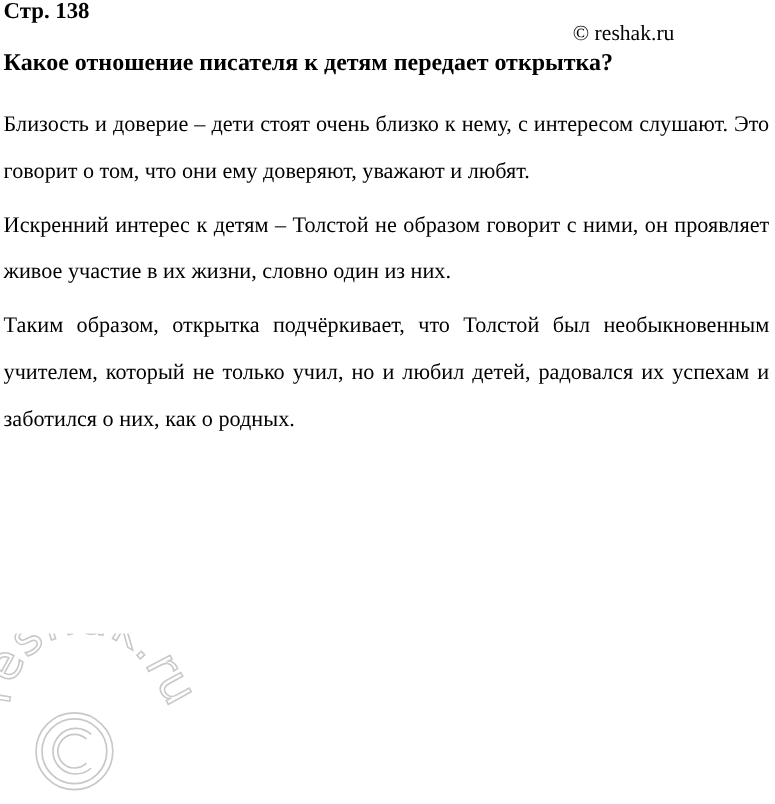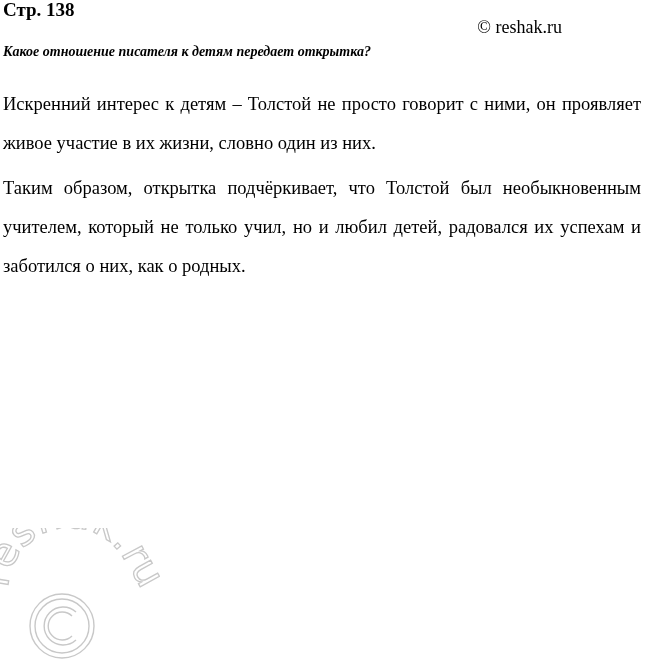--- a/index.html
+++ b/index.html
@@ -34,25 +34,24 @@
       position: absolute;
       right: 4px;
       top: 16px;
       font-size: 18px;
       line-height: 22px;
     }
     .question {
       position: absolute;
       left: 3px;
       top: 41px;
-      font-size: 14px;
+      font-size: 20px;
       font-weight: bold;
       line-height: 22px;
       white-space: nowrap;
-      font-style: italic;
     }
     .answer {
       position: absolute;
       left: 3px;
       top: 85px;
       width: 638px;
     }
     .para {
       font-size: 18.5px;
       line-height: 39px;
@@ -73,21 +72,22 @@
 <body>
 
 <div class="header">
   <div class="page-number">Стр. 138</div>
   <div class="site-credit">© reshak.ru</div>
 </div>
 
 <div class="question">Какое отношение писателя к детям передает открытка?</div>
 
 <div class="answer">
-  <p class="para">Искренний интерес к детям – Толстой не просто говорит с ними, он проявляет живое участие в их жизни, словно один из них.</p>
+  <p class="para">Близость и доверие – дети стоят очень близко к нему, с интересом слушают. Это говорит о том, что они ему доверяют, уважают и любят.</p>
+  <p class="para">Искренний интерес к детям – Толстой не образом говорит с ними, он проявляет живое участие в их жизни, словно один из них.</p>
   <p class="para">Таким образом, открытка подчёркивает, что Толстой был необыкновенным учителем, который не только учил, но и любил детей, радовался их успехам и заботился о них, как о родных.</p>
 </div>
 
 <div class="watermark">
   <svg width="160" height="142" viewBox="0 0 160 142">
     <defs>
       <path id="wmArc" d="M 8 60 A 62 62 0 0 1 128 40 A 62 62 0 0 1 120 130" fill="none"></path>
     </defs>
     <text font-family="DejaVu Sans, sans-serif" font-size="40" fill="none" stroke="#c8c8c8" stroke-width="1.3" letter-spacing="1">
       <textPath href="#wmArc">reshak.ru</textPath>

